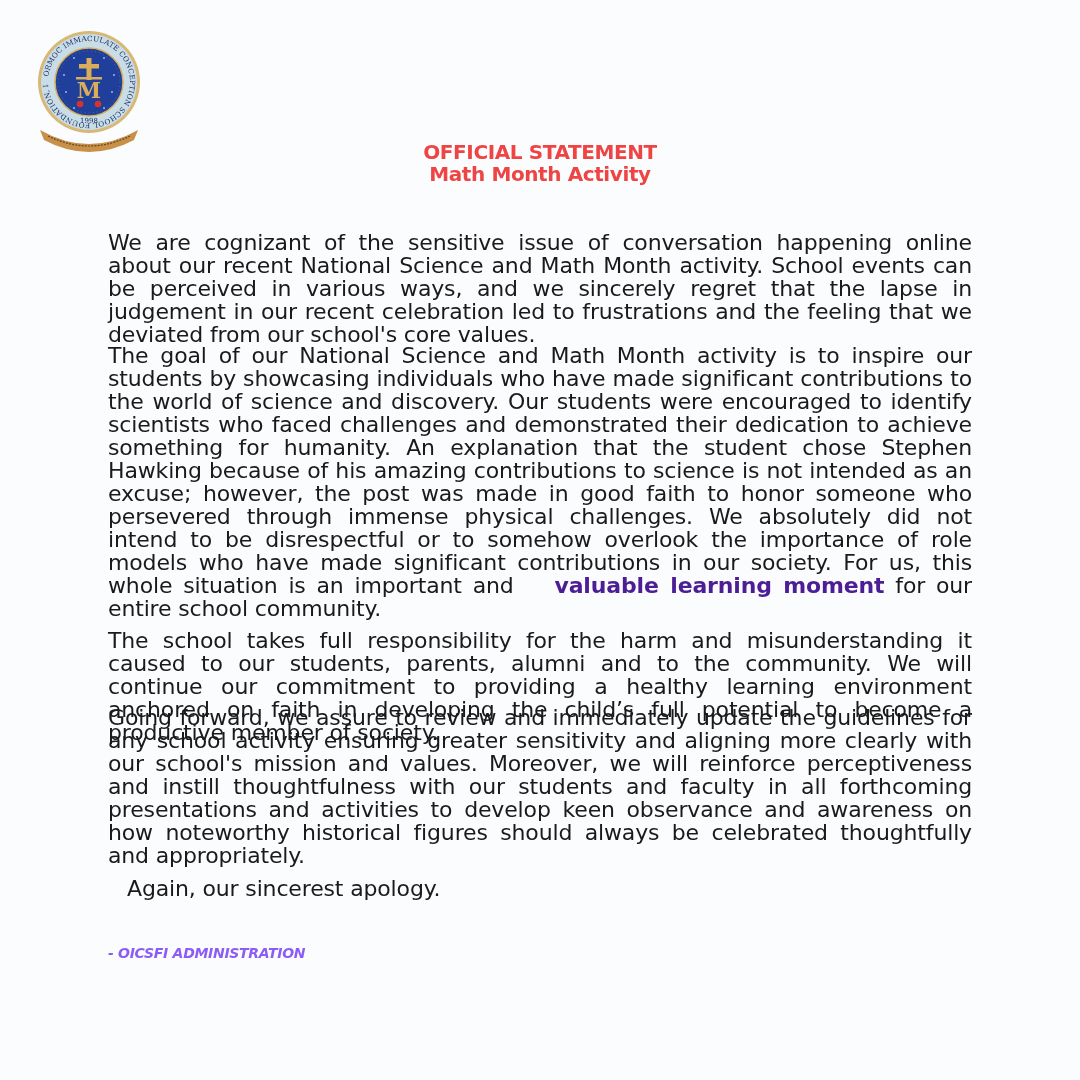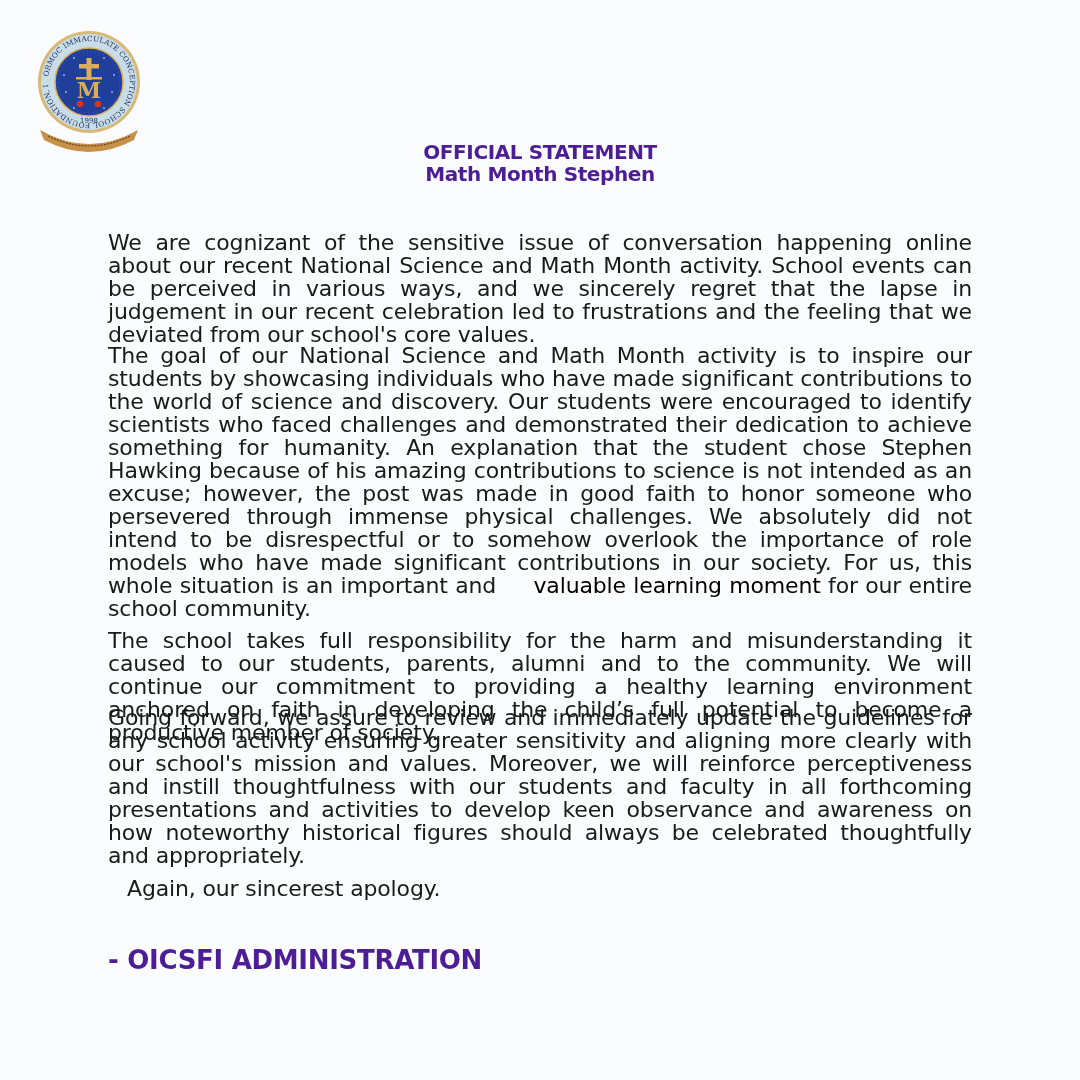--- a/index.html
+++ b/index.html
@@ -45,21 +45,21 @@
     .org-name div { white-space: nowrap; }
 
     .title-block {
       position: absolute;
       left: 0;
       top: 141px;
       width: 1080px;
       text-align: center;
       font-family: "DejaVu Sans", sans-serif;
       font-weight: bold;
-      color: #4c1d95;
+      color: #ef4444;
     }
     .title-block .t1 { font-size: 20px; line-height: 22px; letter-spacing: -0.4px; }
     .title-block .t2 { font-size: 20px; line-height: 22px; letter-spacing: -0.4px; }
 
     .body-text {
       position: absolute;
       left: 108px;
       width: 864px;
       font-family: "DejaVu Sans", sans-serif;
       font-size: 22px;
@@ -67,31 +67,32 @@
       letter-spacing: -0.15px;
       color: #1a1a1a;
       text-align: justify;
       text-align-last: left;
     }
     .p1 { top: 231px; }
     .p2 { top: 344px; }
     .p3 { top: 629px; }
     .p4 { top: 706px; }
     .p5 { top: 877px; margin-left: 19px; }
-    .body-text b { font-weight: normal; color: #000000; margin-left: 30px; }
+    .body-text b { font-weight: bold; color: #4c1d95; margin-left: 30px; }
 
     .signature {
       position: absolute;
       left: 108px;
       top: 945px;
       font-family: "DejaVu Sans", sans-serif;
       font-weight: bold;
-      font-size: 26px;
+      font-size: 14px;
       letter-spacing: -0.3px;
-      color: #4c1d95;
+      color: #8b5cf6;
+      font-style: italic;
     }
   </style>
 </head>
 <body>
 
 <div class="header">
   <div class="logo">
     <svg width="110" height="124" viewBox="0 0 110 124">
 
       <circle cx="55" cy="52" r="51" fill="#d8b877"></circle>
@@ -132,21 +133,21 @@
       <path d="M 6 100 Q 55 128 104 100 L 100 110 Q 55 134 10 110 Z" fill="#c8914a"></path>
       <path d="M 14 106 Q 55 126 96 106" fill="none" stroke="#6b4820" stroke-width="1.2" stroke-dasharray="2 1.2"></path>
     </svg>
   </div>
   <div class="org-name">
   </div>
 </div>
 
 <div class="title-block">
   <div class="t1">OFFICIAL STATEMENT</div>
-  <div class="t2">Math Month Stephen</div>
+  <div class="t2">Math Month Activity</div>
 </div>
 
 <div class="body-text p1">We are cognizant of the sensitive issue of conversation happening online about our recent National Science and Math Month activity. School events can be perceived in various ways, and we sincerely regret that the lapse in judgement in our recent celebration led to frustrations and the feeling that we deviated from our school's core values.</div>
 
 <div class="body-text p2"><span>The goal of our National Science and Math Month activity is to inspire our students by showcasing individuals who have made significant contributions to the world of science and discovery. Our students were encouraged to identify scientists who faced challenges and demonstrated their dedication to achieve something for humanity. An explanation that the student chose Stephen Hawking because of his amazing contributions to science is not intended as an excuse; however, the post was made in good faith to honor someone who persevered through immense physical challenges. We absolutely did not intend to be disrespectful or to somehow overlook the importance of role models who have made significant contributions in our society. For us, this whole situation is an important and </span><b>valuable learning moment</b><span> for our entire school community.</span></div>
 
 <div class="body-text p3">The school takes full responsibility for the harm and misunderstanding it caused to our students, parents, alumni and to the community. We will continue our commitment to providing a healthy learning environment anchored on faith in developing the child’s full potential to become a productive member of society.</div>
 
 <div class="body-text p4">Going forward, we assure to review and immediately update the guidelines for any school activity ensuring greater sensitivity and aligning more clearly with our school's mission and values. Moreover, we will reinforce perceptiveness and instill thoughtfulness with our students and faculty in all forthcoming presentations and activities to develop keen observance and awareness on how noteworthy historical figures should always be celebrated thoughtfully and appropriately.</div>
 

